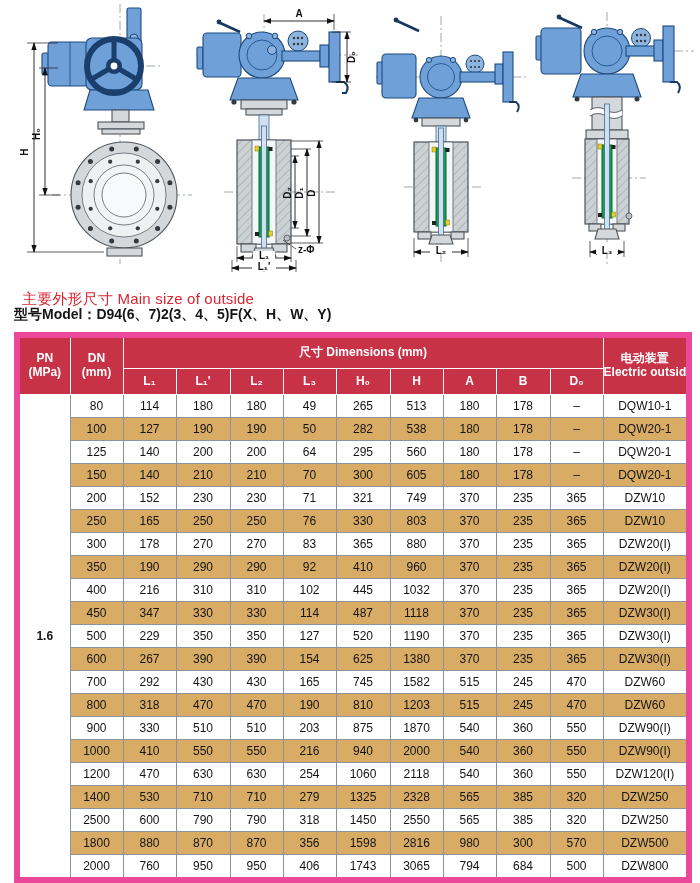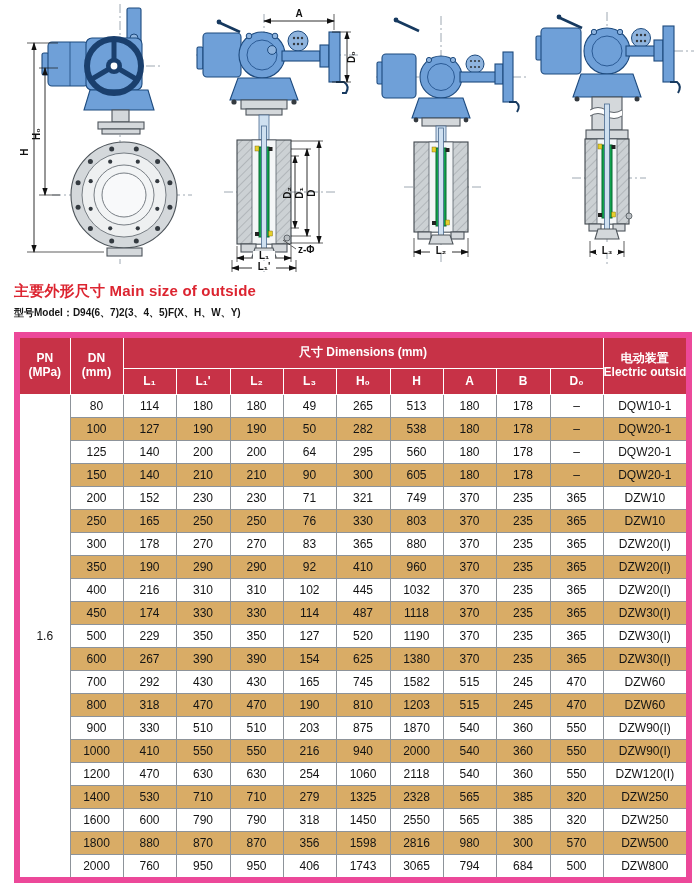--- a/index.html
+++ b/index.html
@@ -5,32 +5,32 @@
   :root{
     --header_red:#C73247; --row_tan:#D9AC66; --title_red:#DC2430;
     --grid_gray:#8d939a; --actuator_blue:#6FA0D8; --actuator_dark:#1d4a7e;
     --disc_green:#12A24E; --body_gray:#d4d8db;
   }
   html,body{margin:0;padding:0;background:#fff;}
   body{width:700px;height:883px;font-family:"Liberation Sans","DejaVu Sans",sans-serif;color:#141414;}
   .page{position:relative;width:700px;height:883px;overflow:hidden;background:#fff;}
   svg.figs{position:absolute;top:0;left:0;}
 
-  .title{position:absolute;left:14px;top:282px;margin:0;font-size:15px;font-weight:bold;color:var(--title_red);letter-spacing:.2px;}
-  .model{position:absolute;left:14px;top:306px;font-size:10px;font-weight:bold;color:#151515;}
+  .title{position:absolute;left:14px;top:282px;margin:8px;font-size:15px;font-weight:normal;color:var(--title_red);letter-spacing:.2px;}
+  .model{position:absolute;left:14px;top:306px;font-size:14px;font-weight:bold;color:#151515;}
 
   table.spec{position:absolute;left:14px;top:332px;width:672px;border-collapse:collapse;table-layout:fixed;font-size:12px;}
   table.spec{border:6px solid #ec4899;}
   .spec th,.spec td{border:1px solid var(--grid_gray);text-align:center;vertical-align:middle;padding:0;overflow:hidden;white-space:nowrap;}
   .spec thead th{background:var(--header_red);color:#fff;border:1.5px solid #fff;font-weight:bold;font-size:12px;line-height:1.15;}
   .spec thead tr.h1 th{height:30px;}
   .spec thead tr.h2 th{height:25px;font-size:12px;}
   .spec tbody td{height:22px;background:#fff;}
   .spec tbody tr:nth-child(even) td{background:var(--row_tan);}
-  .spec td.pn-cell{background:#fff;font-size:12px;}
+  .spec td.pn-cell{background:#fff;font-size:12px;font-weight:bold;}
   .spec td.device-cell{font-size:12px;}
 
   
   .blue{fill:var(--actuator_blue);stroke:var(--actuator_dark);stroke-width:1.1;}
   .blue2{fill:#8FB4DE;stroke:var(--actuator_dark);stroke-width:1;}
   .gray{fill:var(--body_gray);stroke:#4e555b;stroke-width:1.1;}
   .lgray{fill:#eef0f1;stroke:#6a7177;stroke-width:.9;}
   .stem{fill:#cfe0f0;stroke:#4a6a8f;stroke-width:.8;}
   .green{fill:var(--disc_green);stroke:#056a31;stroke-width:1;}
   .dim{stroke:#1a1a1a;stroke-width:.9;fill:none;}
@@ -405,21 +405,21 @@
           <td class="num-cell">180</td>
           <td class="num-cell">178</td>
           <td class="num-cell">–</td>
           <td class="device-cell">DQW20-1</td>
         </tr>
         <tr>
           <td class="dn-cell">150</td>
           <td class="num-cell">140</td>
           <td class="num-cell">210</td>
           <td class="num-cell">210</td>
-          <td class="num-cell">90</td>
+          <td class="num-cell">70</td>
           <td class="num-cell">300</td>
           <td class="num-cell">605</td>
           <td class="num-cell">180</td>
           <td class="num-cell">178</td>
           <td class="num-cell">–</td>
           <td class="device-cell">DQW20-1</td>
         </tr>
         <tr>
           <td class="dn-cell">200</td>
           <td class="num-cell">152</td>
@@ -480,21 +480,21 @@
           <td class="num-cell">102</td>
           <td class="num-cell">445</td>
           <td class="num-cell">1032</td>
           <td class="num-cell">370</td>
           <td class="num-cell">235</td>
           <td class="num-cell">365</td>
           <td class="device-cell">DZW20(I)</td>
         </tr>
         <tr>
           <td class="dn-cell">450</td>
-          <td class="num-cell">174</td>
+          <td class="num-cell">347</td>
           <td class="num-cell">330</td>
           <td class="num-cell">330</td>
           <td class="num-cell">114</td>
           <td class="num-cell">487</td>
           <td class="num-cell">1118</td>
           <td class="num-cell">370</td>
           <td class="num-cell">235</td>
           <td class="num-cell">365</td>
           <td class="device-cell">DZW30(I)</td>
         </tr>
@@ -596,21 +596,21 @@
           <td class="num-cell">710</td>
           <td class="num-cell">279</td>
           <td class="num-cell">1325</td>
           <td class="num-cell">2328</td>
           <td class="num-cell">565</td>
           <td class="num-cell">385</td>
           <td class="num-cell">320</td>
           <td class="device-cell">DZW250</td>
         </tr>
         <tr>
-          <td class="dn-cell">1600</td>
+          <td class="dn-cell">2500</td>
           <td class="num-cell">600</td>
           <td class="num-cell">790</td>
           <td class="num-cell">790</td>
           <td class="num-cell">318</td>
           <td class="num-cell">1450</td>
           <td class="num-cell">2550</td>
           <td class="num-cell">565</td>
           <td class="num-cell">385</td>
           <td class="num-cell">320</td>
           <td class="device-cell">DZW250</td>

